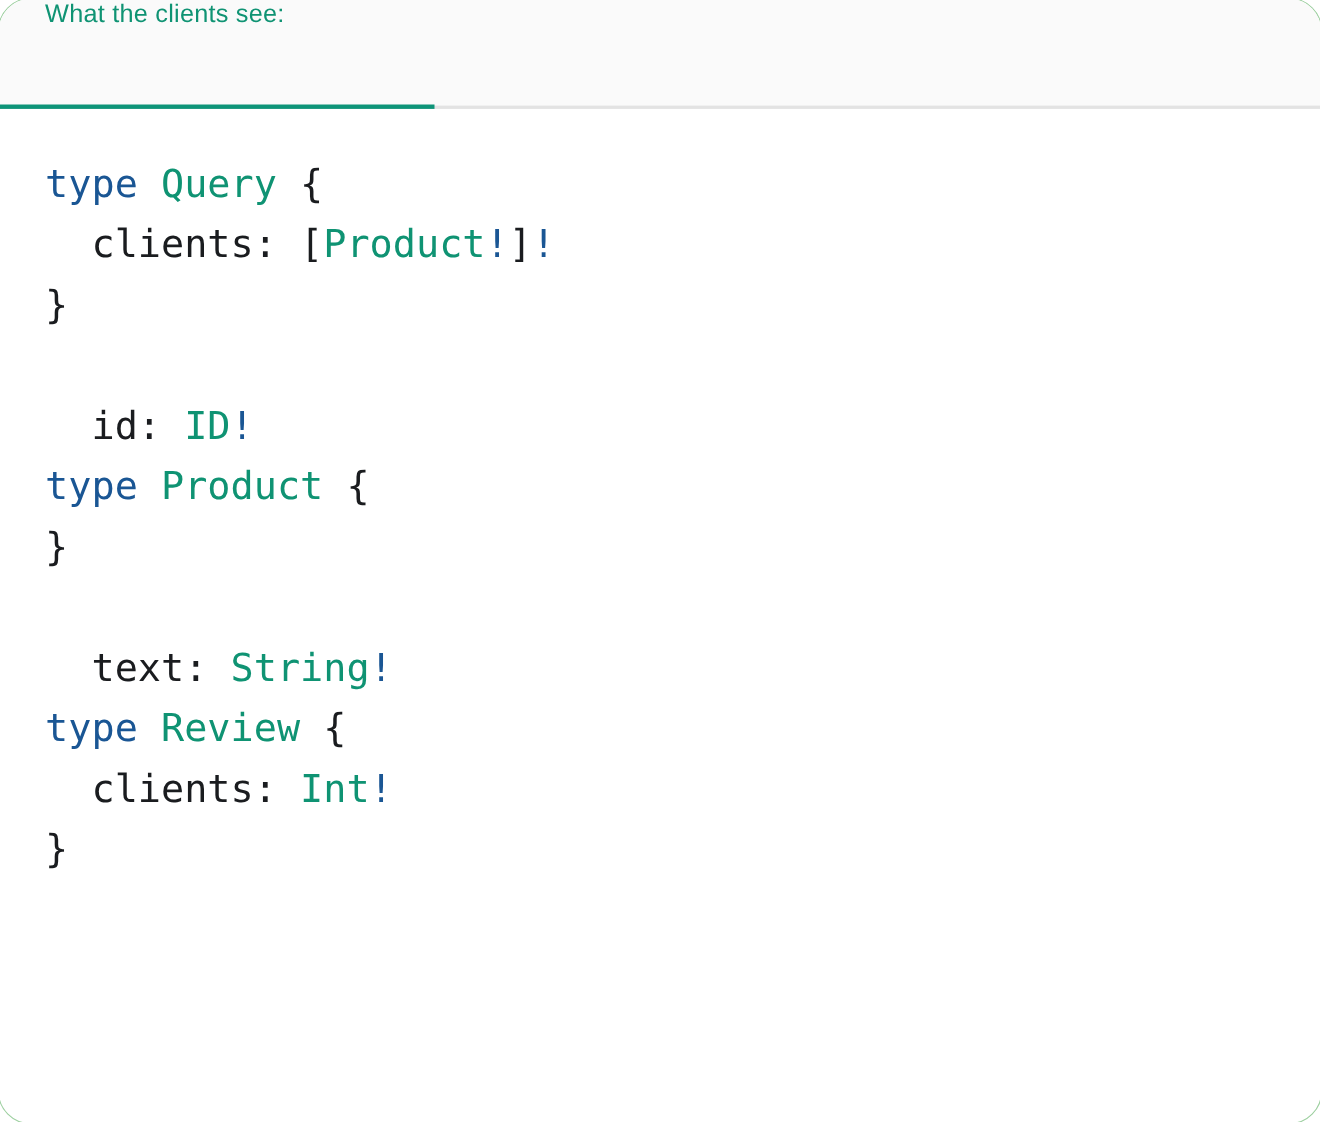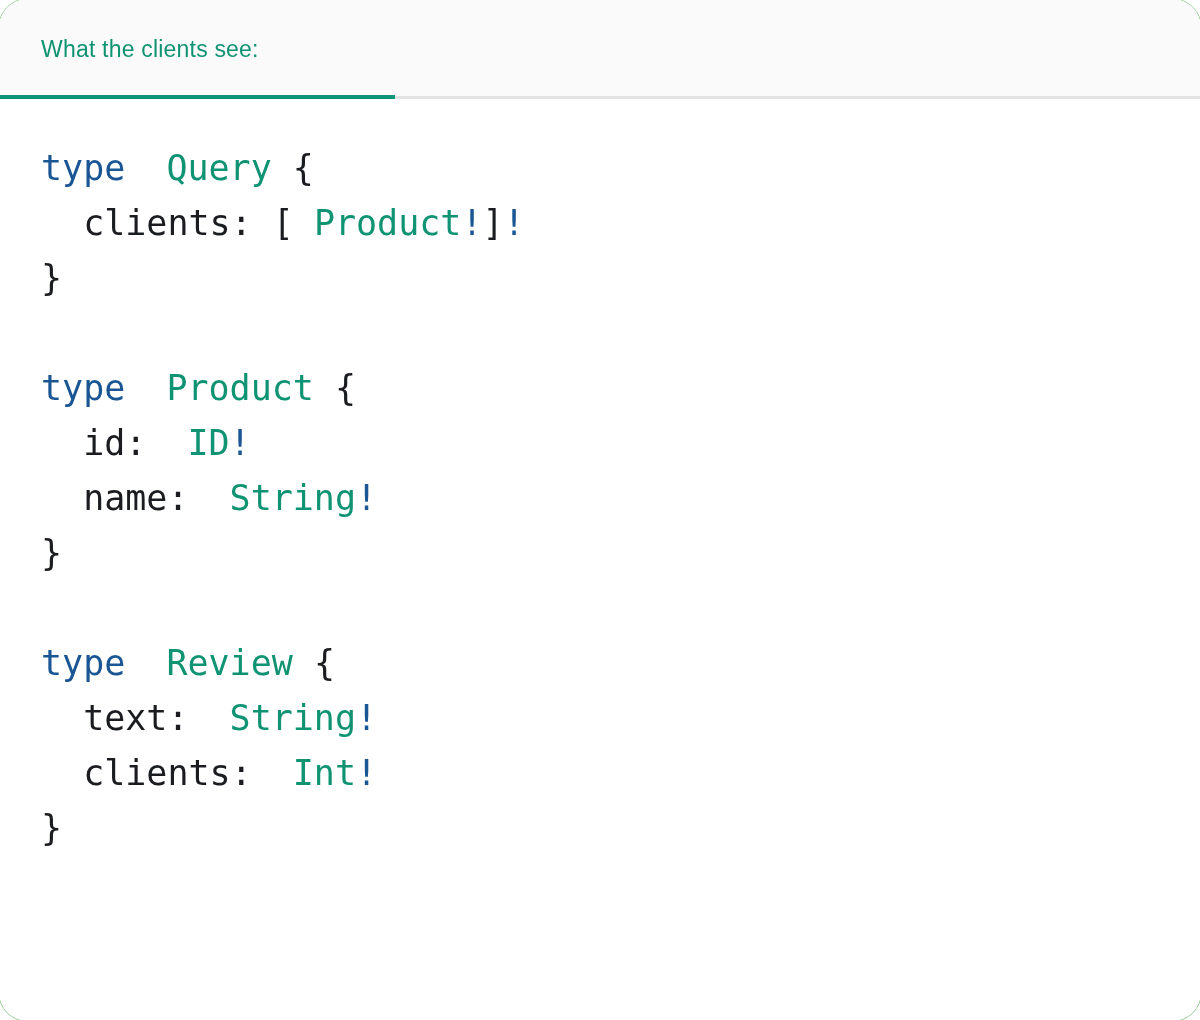--- a/index.html
+++ b/index.html
@@ -39,21 +39,20 @@
     height: 3px;
     background: var(--divider-gray);
   }
   .tab {
     position: absolute;
     left: 0;
     top: 0;
     height: 100%;
     width: 396px;
     display: flex;
-    align-items: center;
     padding-left: 42px;
     cursor: pointer;
   }
   .tab-label {
     font-size: 23px;
     font-weight: 500;
     letter-spacing: 0.2px;
     color: var(--green);
   }
   .tab-underline {
@@ -71,21 +70,21 @@
   .code-line {
     font-family: "DejaVu Sans Mono", "Liberation Mono", monospace;
     font-size: 35px;
     font-weight: 500;
     line-height: 55px;
     min-height: 55px;
     white-space: pre;
     color: var(--ink);
   }
   .tok-kw   { color: var(--blue); }
-  .tok-type { color: var(--green); margin-left: 20px; }
+  .tok-type { color: var(--green); }
   .tok-bang { color: var(--blue); }
   .tok-plain{ color: var(--ink); }
 </style>
 </head>
 <body>
 
 <div class="card">
 
   <div class="tab-bar">
     <div class="tab">
@@ -93,24 +92,23 @@
     </div>
     <div class="tab-bar-divider"></div>
     <div class="tab-underline"></div>
   </div>
 
   <div class="code-panel">
       <div class="code-line"><span class="tok-kw">type</span><span class="tok-plain"> </span><span class="tok-type">Query</span><span class="tok-plain"> {</span></div>
       <div class="code-line"><span class="tok-plain">  clients: [</span><span class="tok-type">Product</span><span class="tok-bang">!</span><span class="tok-plain">]</span><span class="tok-bang">!</span></div>
       <div class="code-line"><span class="tok-plain">}</span></div>
       <div class="code-line"></div>
+      <div class="code-line"><span class="tok-plain">  id: </span><span class="tok-type">ID</span><span class="tok-bang">!</span></div>
       <div class="code-line"><span class="tok-kw">type</span><span class="tok-plain"> </span><span class="tok-type">Product</span><span class="tok-plain"> {</span></div>
-      <div class="code-line"><span class="tok-plain">  id: </span><span class="tok-type">ID</span><span class="tok-bang">!</span></div>
-      <div class="code-line"><span class="tok-plain">  name: </span><span class="tok-type">String</span><span class="tok-bang">!</span></div>
       <div class="code-line"><span class="tok-plain">}</span></div>
       <div class="code-line"></div>
+      <div class="code-line"><span class="tok-plain">  text: </span><span class="tok-type">String</span><span class="tok-bang">!</span></div>
       <div class="code-line"><span class="tok-kw">type</span><span class="tok-plain"> </span><span class="tok-type">Review</span><span class="tok-plain"> {</span></div>
-      <div class="code-line"><span class="tok-plain">  text: </span><span class="tok-type">String</span><span class="tok-bang">!</span></div>
       <div class="code-line"><span class="tok-plain">  clients: </span><span class="tok-type">Int</span><span class="tok-bang">!</span></div>
       <div class="code-line"><span class="tok-plain">}</span></div>
     </div>
 
 </div>
 
 </body></html>

